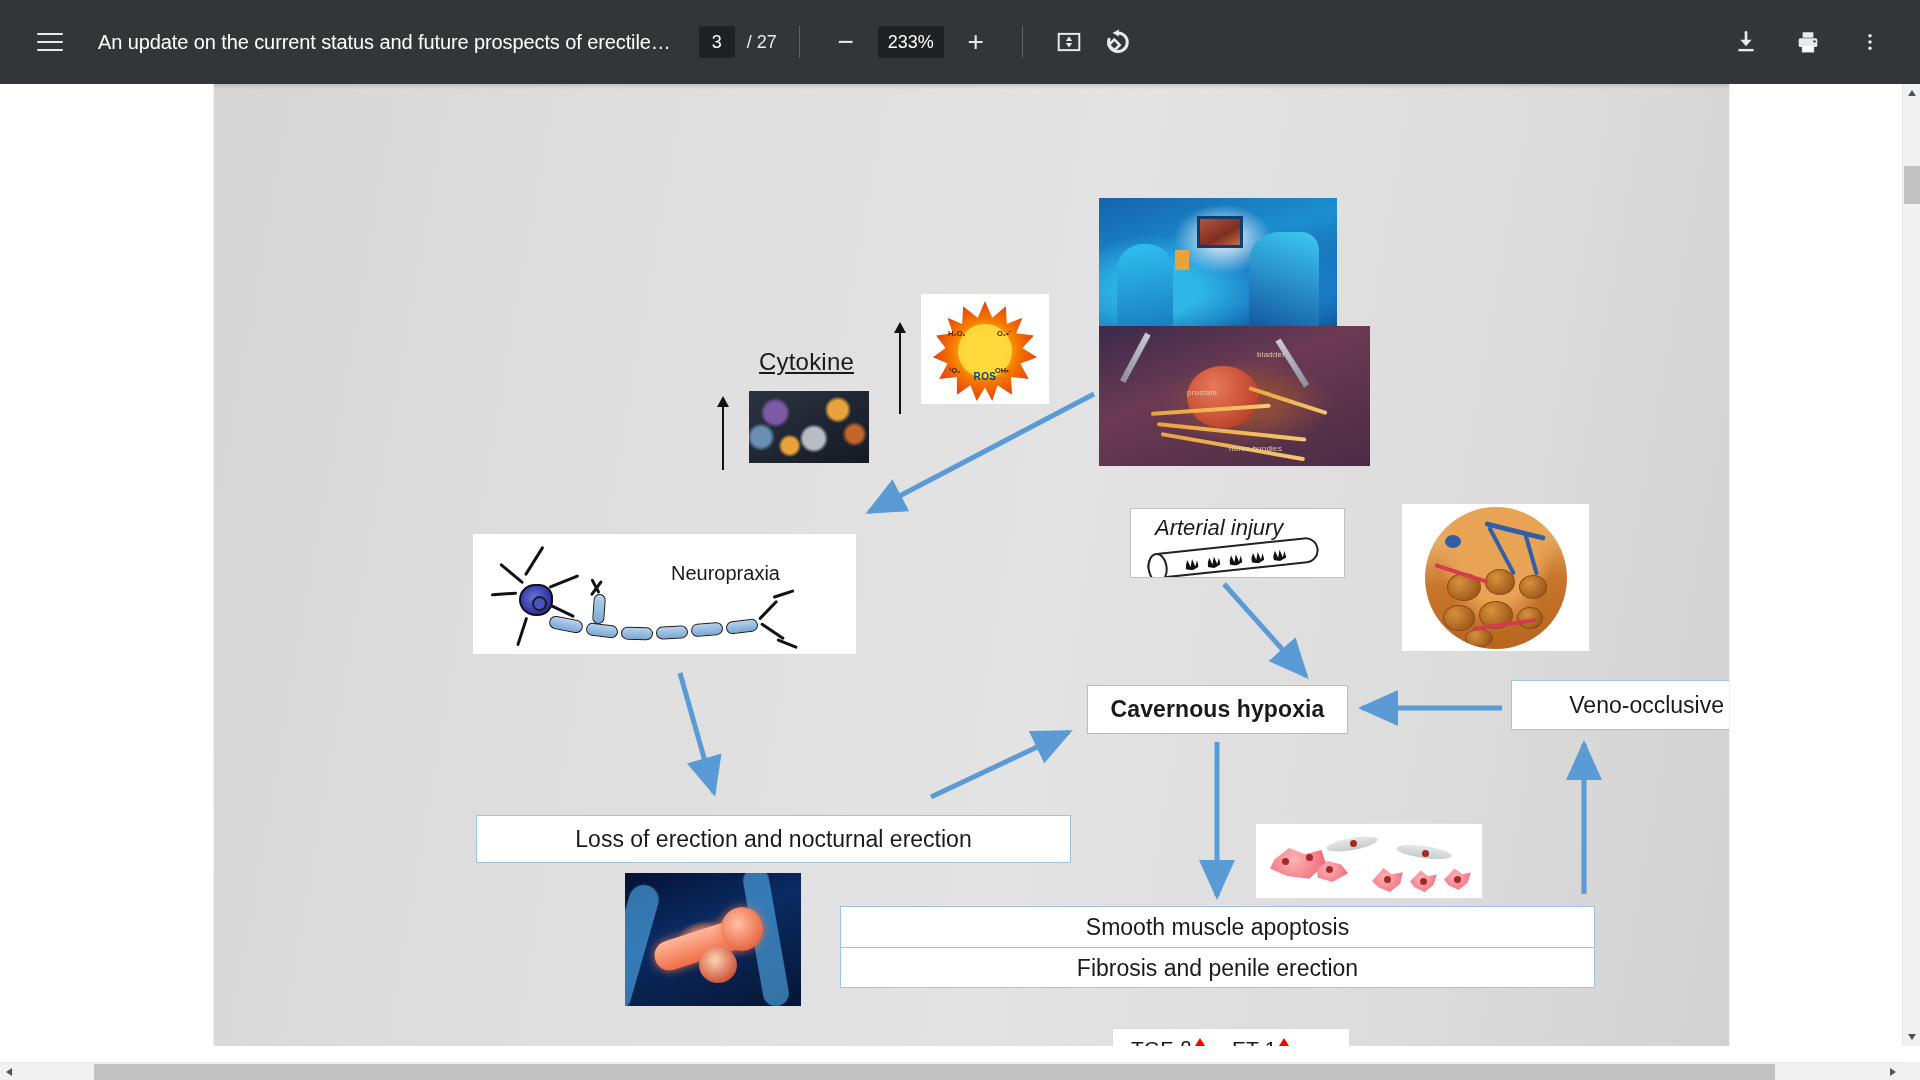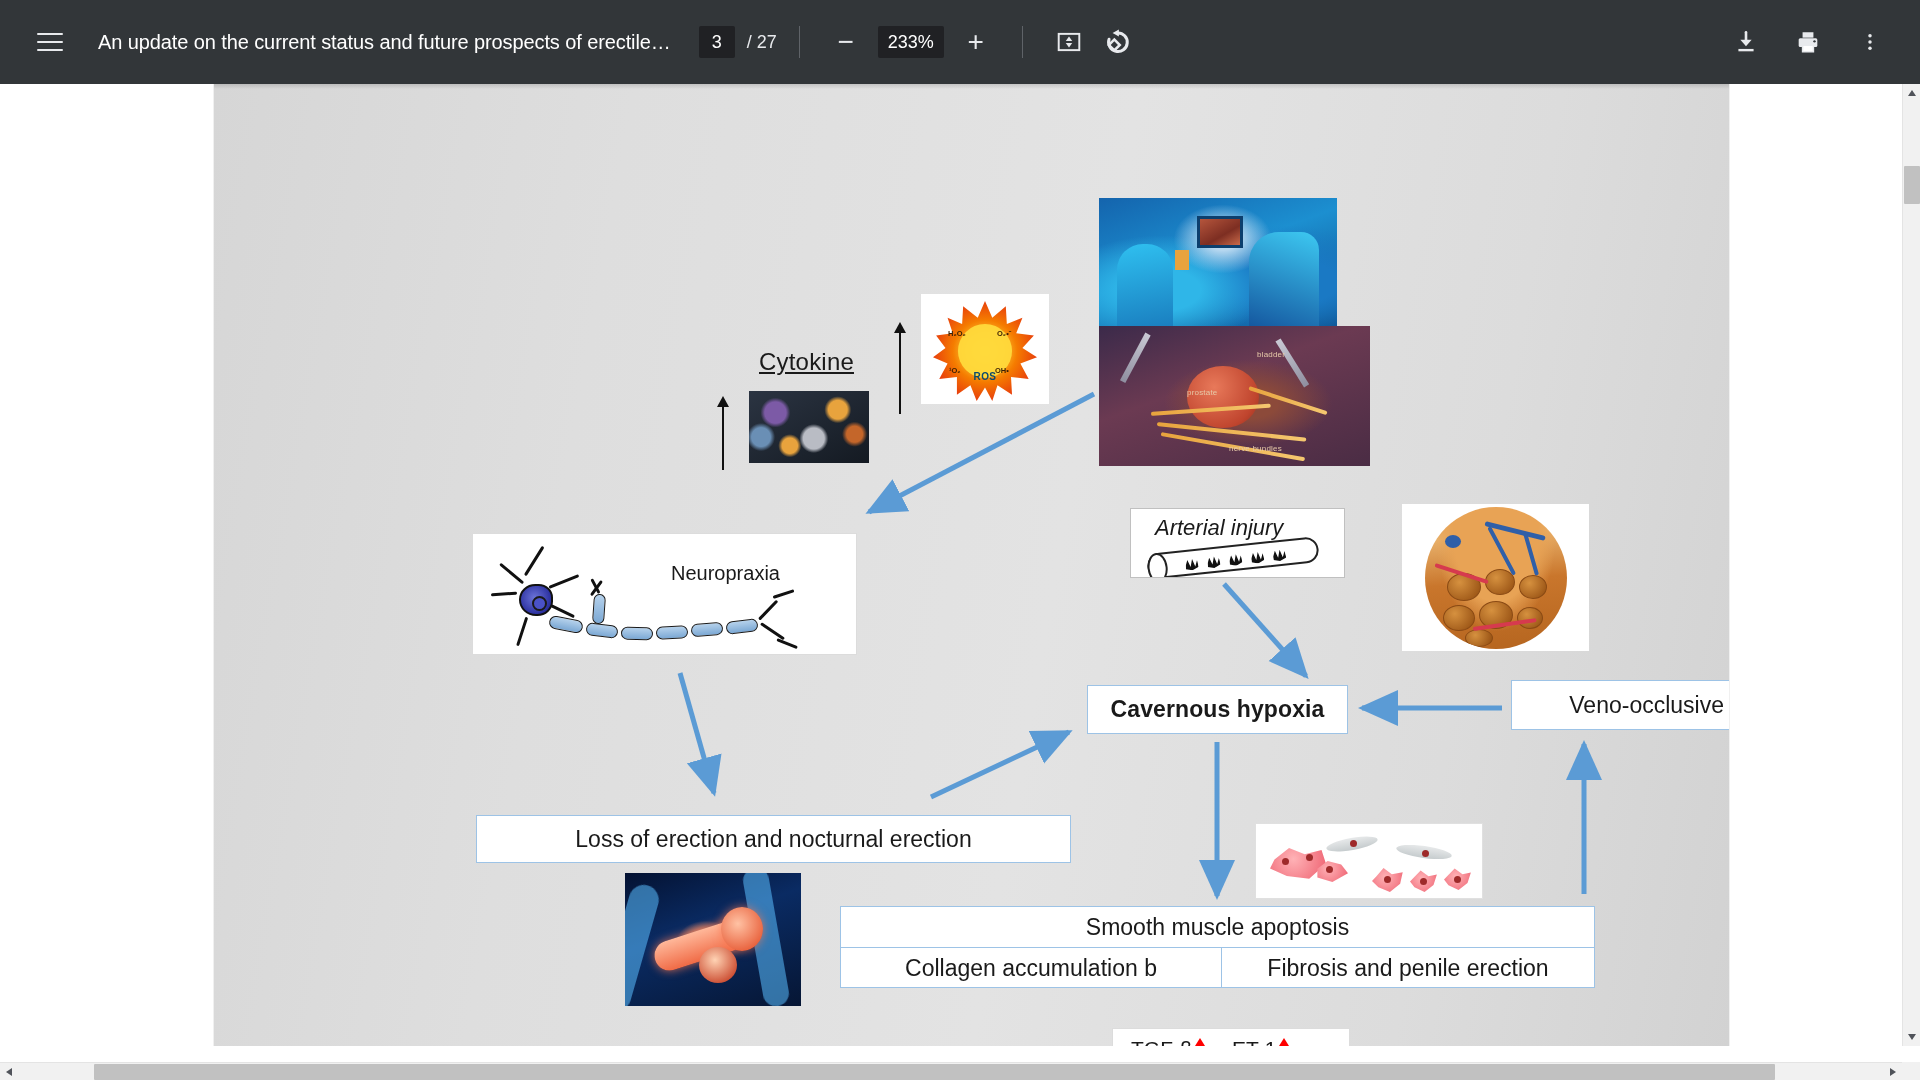--- a/index.html
+++ b/index.html
@@ -820,23 +820,20 @@
       <div class="cell-nuc" style="left:164px;top:54px;"></div>
       <div class="cell-pink" style="left:188px;top:44px;width:28px;height:22px;clip-path:polygon(12% 36%,38% 2%,66% 28%,96% 20%,84% 68%,52% 100%,16% 78%,0% 52%);"></div>
       <div class="cell-nuc" style="left:198px;top:52px;"></div>
     </div>
 
     <div id="outcome-table">
       <div id="ot-row1">
         <span>Smooth muscle apoptosis</span>
       </div>
       <div id="ot-row2">
-        <div id="ot-cell-a">
-          <span>Collagen accumulation b</span>
-        </div>
         <div id="ot-cell-b">
           <span>Fibrosis and penile erection</span>
         </div>
       </div>
     </div>
 
     <div id="markers-box">
       <div class="mk-row">
         <div class="mk-item">
           <span class="lbl">TGF-β</span>

